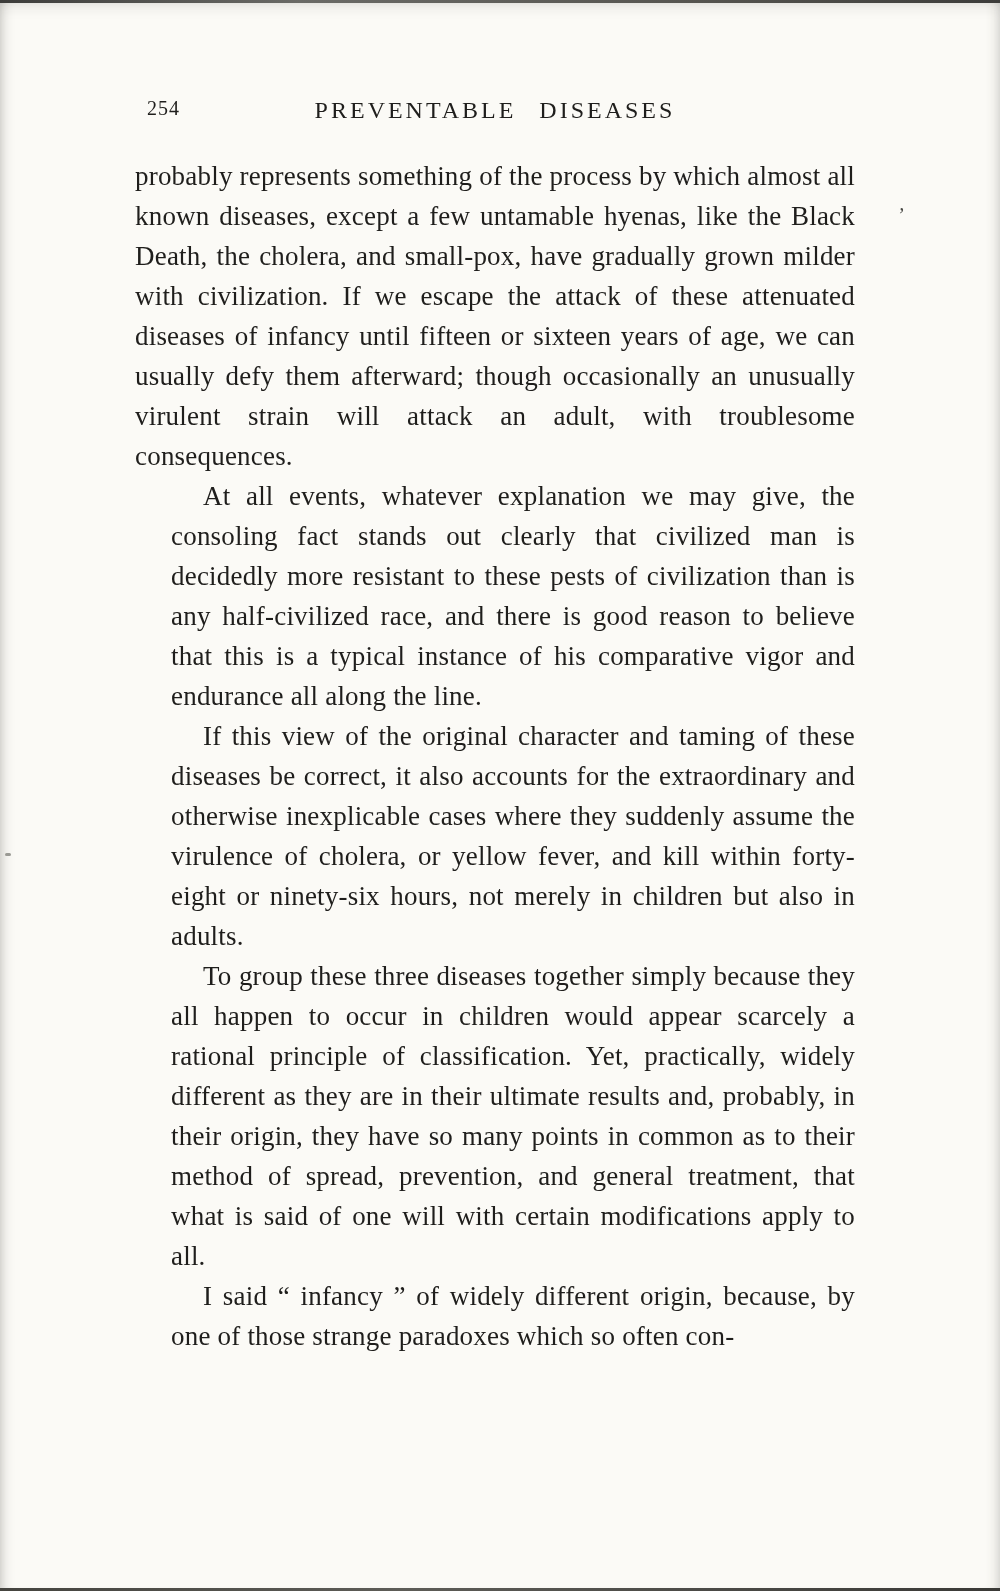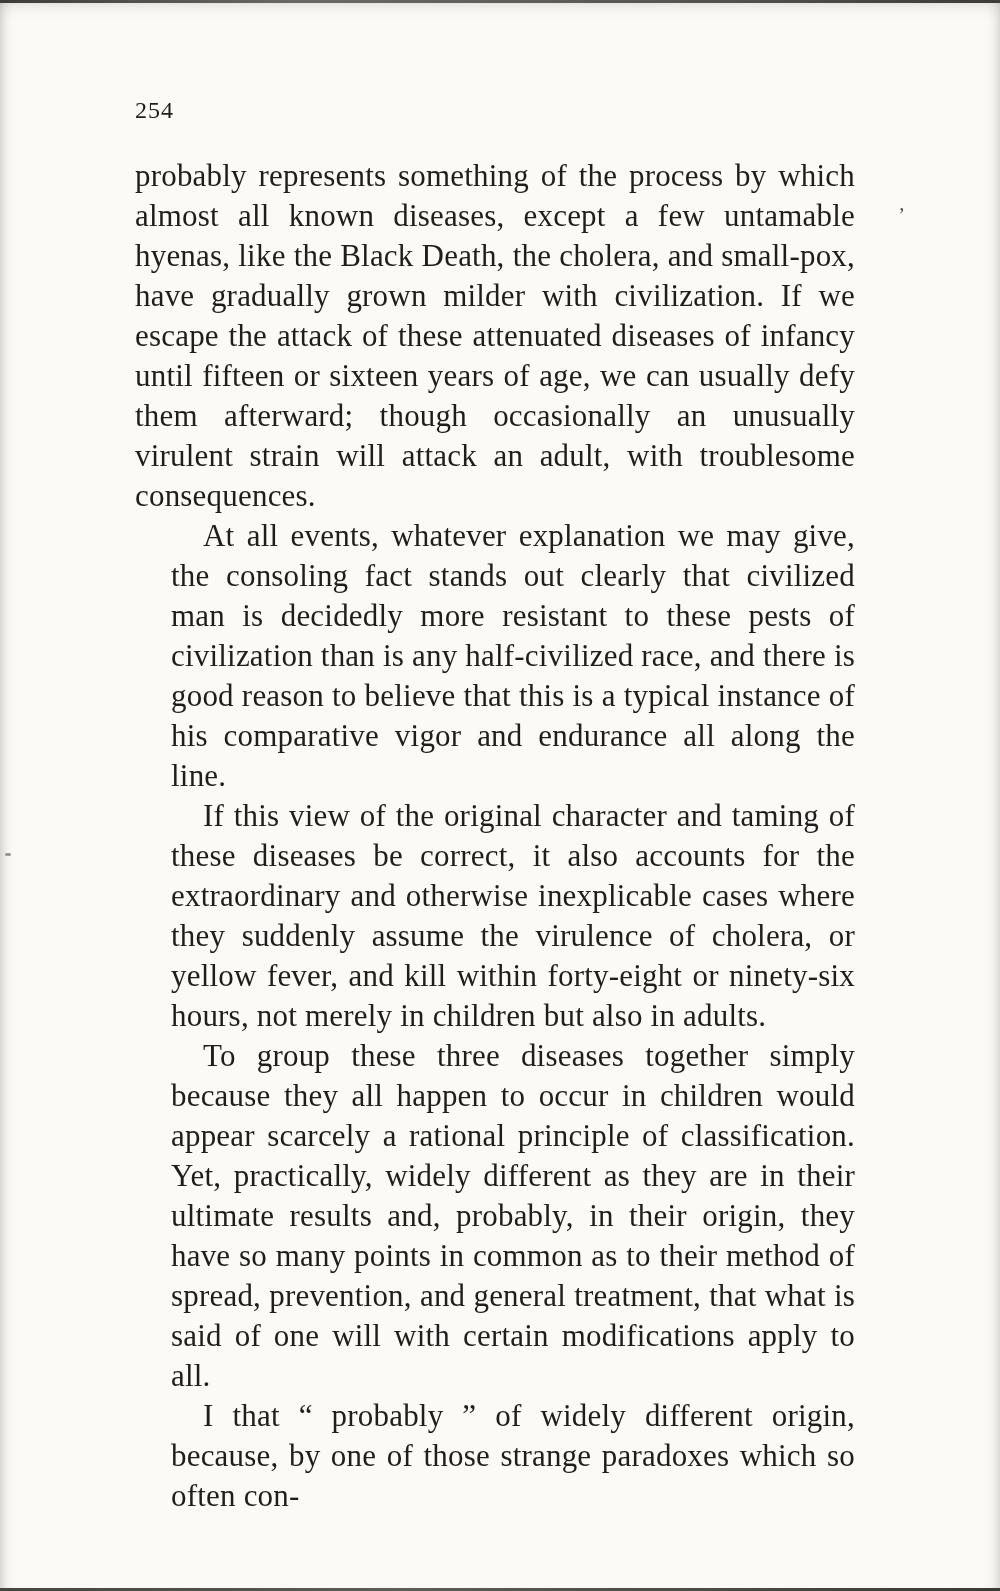--- a/index.html
+++ b/index.html
@@ -33,36 +33,36 @@
     width: 100%; height: 3px;
     background: linear-gradient(to right, #45443f, #5d5c57 40%, #3a3936);
   }
   .page-header {
     position: relative;
     margin: 97px 145px 0 135px;
     height: 32px;
   }
   .page-number {
     position: absolute;
-    left: 0;
+    left: 12px;
     top: 0;
-    font-size: 24px;
+    font-size: 20px;
     letter-spacing: 1px;
   }
   .running-title {
     display: block;
     text-align: center;
     font-size: 24px;
     letter-spacing: 3px;
     word-spacing: 14px;
   }
   .page-body {
     margin: 27px 145px 0 135px;
     text-align: justify;
-    font-size: 31px;
+    font-size: 27px;
     line-height: 40px;
     letter-spacing: 0.2px;
   }
   .page-body p {
     margin: 0;
     padding: 0;
   }
   .page-body p.indent {
     text-indent: 32px;
     margin-left: 36px;
@@ -87,28 +87,29 @@
 </style>
 </head>
 <body>
 
 <div class="scan-page">
 
   <div class="edge-line-top"></div>
 
   <div class="page-header">
     <span class="page-number">254</span>
+    <span class="running-title">PREVENTABLE DISEASES</span>
   </div>
 
   <div class="page-body">
     <p>probably represents something of the process by which almost all known diseases, except a few untamable hyenas, like the Black Death, the cholera, and small-pox, have gradually grown milder with civilization. If we escape the attack of these attenuated diseases of infancy until fifteen or sixteen years of age, we can usually defy them afterward; though occasionally an unusually virulent strain will attack an adult, with troublesome consequences.</p>
     <p class="indent">At all events, whatever explanation we may give, the consoling fact stands out clearly that civilized man is decidedly more resistant to these pests of civilization than is any half-civilized race, and there is good reason to believe that this is a typical instance of his comparative vigor and endurance all along the line.</p>
     <p class="indent">If this view of the original character and taming of these diseases be correct, it also accounts for the extraordinary and otherwise inexplicable cases where they suddenly assume the virulence of cholera, or yellow fever, and kill within forty-eight or ninety-six hours, not merely in children but also in adults.</p>
     <p class="indent">To group these three diseases together simply because they all happen to occur in children would appear scarcely a rational principle of classification. Yet, practically, widely different as they are in their ultimate results and, probably, in their origin, they have so many points in common as to their method of spread, prevention, and general treatment, that what is said of one will with certain modifications apply to all.</p>
-    <p class="indent">I that “ probably ” of widely different origin, because, by one of those strange paradoxes which so often con-</p>
+    <p class="indent">I said “ infancy ” of widely different origin, because, by one of those strange paradoxes which so often con-</p>
   </div>
 
   <span class="ink-mark">’</span>
 
   <div class="scan-speck"></div>
 
   <div class="edge-line-bottom"></div>
 
 </div>
 

